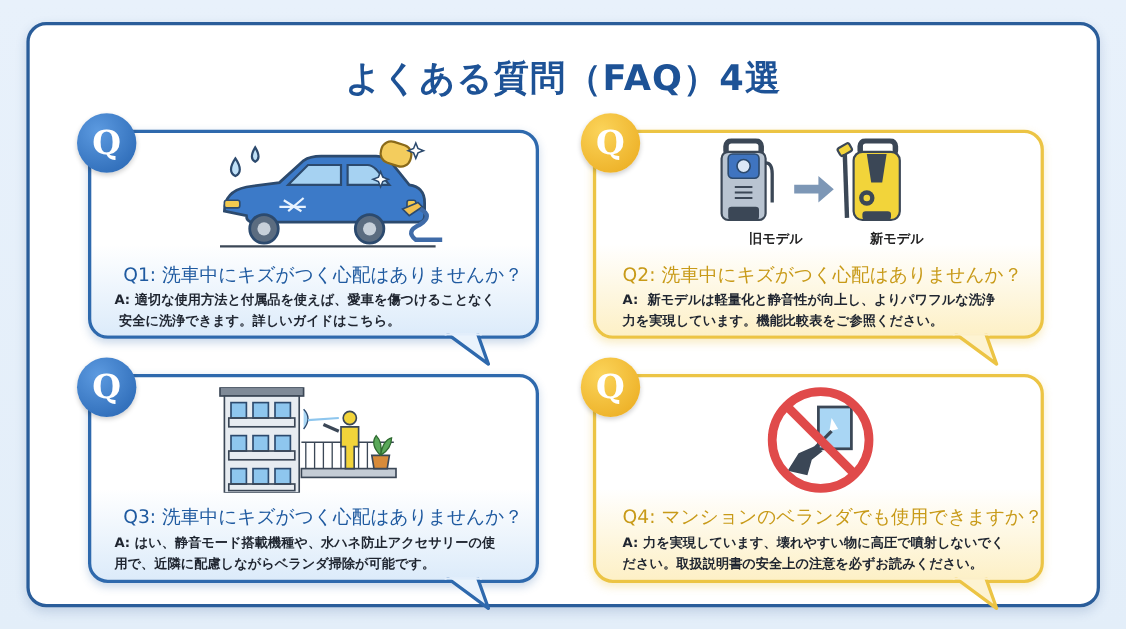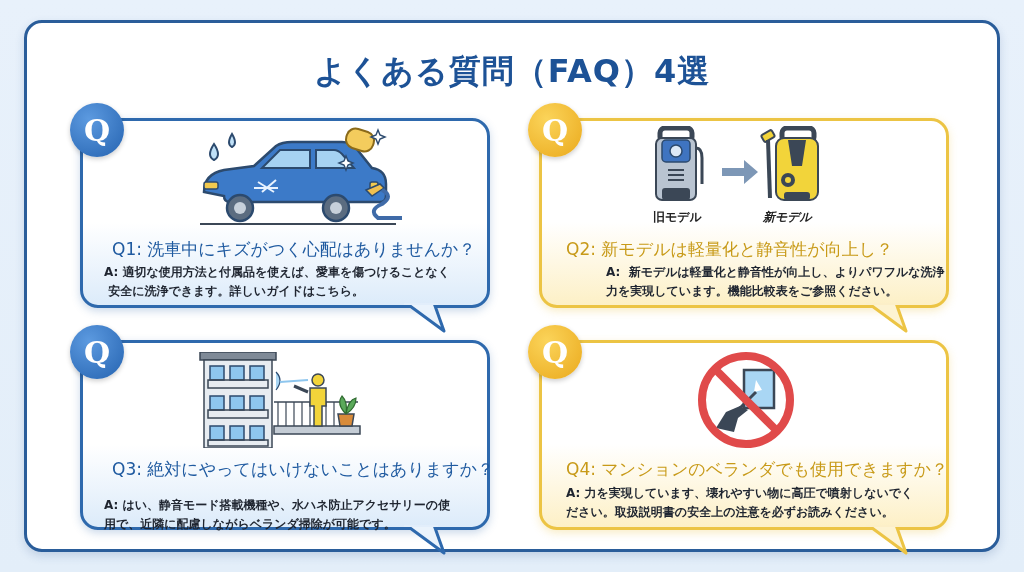--- a/index.html
+++ b/index.html
@@ -43,21 +43,21 @@
   .question {
     position: absolute; font-size: 17px; font-weight: normal; white-space: nowrap;
   }
   .question.blue { color: #1f5aa0; }
   .question.yellow { color: #c89a18; }
   .answer {
     position: absolute; font-size: 12px; font-weight: bold; color: #1f2530;
     line-height: 19px; white-space: pre;
   }
   .illus { position: absolute; }
-  .label-small { position: absolute; font-size: 12px; font-weight: bold; color: #222; }
+  .label-small { position: absolute; font-size: 12px; font-weight: bold; color: #222; margin-left: 28px; }
 </style>
 </head>
 <body>
 
 <div class="frame"></div>
 
 <h1 class="title">よくある質問（FAQ）4選</h1>
 
 <div>
   <div class="card blue" style="left:80px; top:118px; width:410px; height:190px;"></div>
@@ -122,24 +122,24 @@
     <rect x="112" y="6" width="12" height="8" rx="2" fill="#f2d43a" stroke="#3b4756" stroke-width="2" transform="rotate(-30 118 10)"></rect>
     <line x1="118" y1="14" x2="120" y2="72" stroke="#3b4756" stroke-width="4"></line>
     <rect x="132" y="2" width="32" height="14" rx="5" fill="none" stroke="#3b4756" stroke-width="5"></rect>
     <rect x="126" y="12" width="42" height="62" rx="8" fill="#f2d43a" stroke="#3b4756" stroke-width="2"></rect>
     <path d="M138 14 h18 l-4 26 h-10z" fill="#3b4756"></path>
     <circle cx="138" cy="54" r="7" fill="#3b4756"></circle>
     <circle cx="138" cy="54" r="3" fill="#f2d43a"></circle>
     <rect x="134" y="66" width="26" height="8" rx="3" fill="#3b4756"></rect>
   </svg>
   <div class="label-small" style="left:653px; top:209px;">旧モデル</div>
-  <div class="label-small" style="left:763px; top:209px;font-style:italic;">新モデル</div>
-
-  <div class="question yellow" style="left:566px; top:238px;">Q2:  新モデルは軽量化と静音性が向上し？</div>
-  <div class="answer" style="left:566px; top:263px;margin-left:40px;">A:  新モデルは軽量化と静音性が向上し、よりパワフルな洗浄
+  <div class="label-small" style="left:763px; top:209px;">新モデル</div>
+
+  <div class="question yellow" style="left:566px; top:238px;">Q2:  洗車中にキズがつく心配はありませんか？</div>
+  <div class="answer" style="left:566px; top:263px;">A:  新モデルは軽量化と静音性が向上し、よりパワフルな洗浄
 力を実現しています。機能比較表をご参照ください。</div>
 </div>
 
 <div>
   <div class="card blue" style="left:80px; top:340px; width:410px; height:190px;"></div>
   <svg class="tail" style="left:404px; top:525px;" viewBox="0 0 48 30">
     <path d="M2 0 L40 28 L30 0" fill="#eaf3fc" stroke="#2e69ad" stroke-width="3" stroke-linejoin="round"></path>
     <rect x="0" y="-4" width="34" height="6" fill="#e2eefb"></rect>
   </svg>
   <div class="qbadge blue" style="left:70px; top:325px;">Q</div>
@@ -181,22 +181,22 @@
     </g>
 
     <circle cx="120" cy="28" r="6" fill="#f2d43a" stroke="#3b4756" stroke-width="1.5"></circle>
     <path d="M112 36 h16 v18 h-4 v20 h-8 v-20 h-4z" fill="#f2d43a" stroke="#3b4756" stroke-width="1.5"></path>
     <line x1="110" y1="40" x2="96" y2="34" stroke="#3b4756" stroke-width="3"></line>
 
     <path d="M140 62 h16 l-2 12 h-12z" fill="#d88b3a" stroke="#3b4756" stroke-width="1.5"></path>
     <path d="M148 62 q-10 -10 -4 -18 q6 6 4 18 q2 -14 10 -16 q0 10 -10 16" fill="#5aa95a" stroke="#2f6a30" stroke-width="1.2"></path>
   </svg>
 
-  <div class="question blue" style="left:112px; top:458px;">Q3: 絶対にやってはいけないことはありますか？</div>
-  <div class="answer" style="left:104px; top:496px;">A: はい、静音モード搭載機種や、水ハネ防止アクセサリーの使
+  <div class="question blue" style="left:112px; top:458px;">Q3: 洗車中にキズがつく心配はありませんか？</div>
+  <div class="answer" style="left:104px; top:484px;">A: はい、静音モード搭載機種や、水ハネ防止アクセサリーの使
 用で、近隣に配慮しながらベランダ掃除が可能です。</div>
 </div>
 
 <div>
   <div class="card yellow" style="left:539px; top:340px; width:410px; height:190px;"></div>
   <svg class="tail" style="left:866px; top:525px;" viewBox="0 0 48 30">
     <path d="M2 0 L40 28 L30 0" fill="#fdf3d2" stroke="#ecc444" stroke-width="3" stroke-linejoin="round"></path>
     <rect x="0" y="-4" width="34" height="6" fill="#fcefc8"></rect>
   </svg>
   <div class="qbadge yellow" style="left:528px; top:325px;">Q</div>

